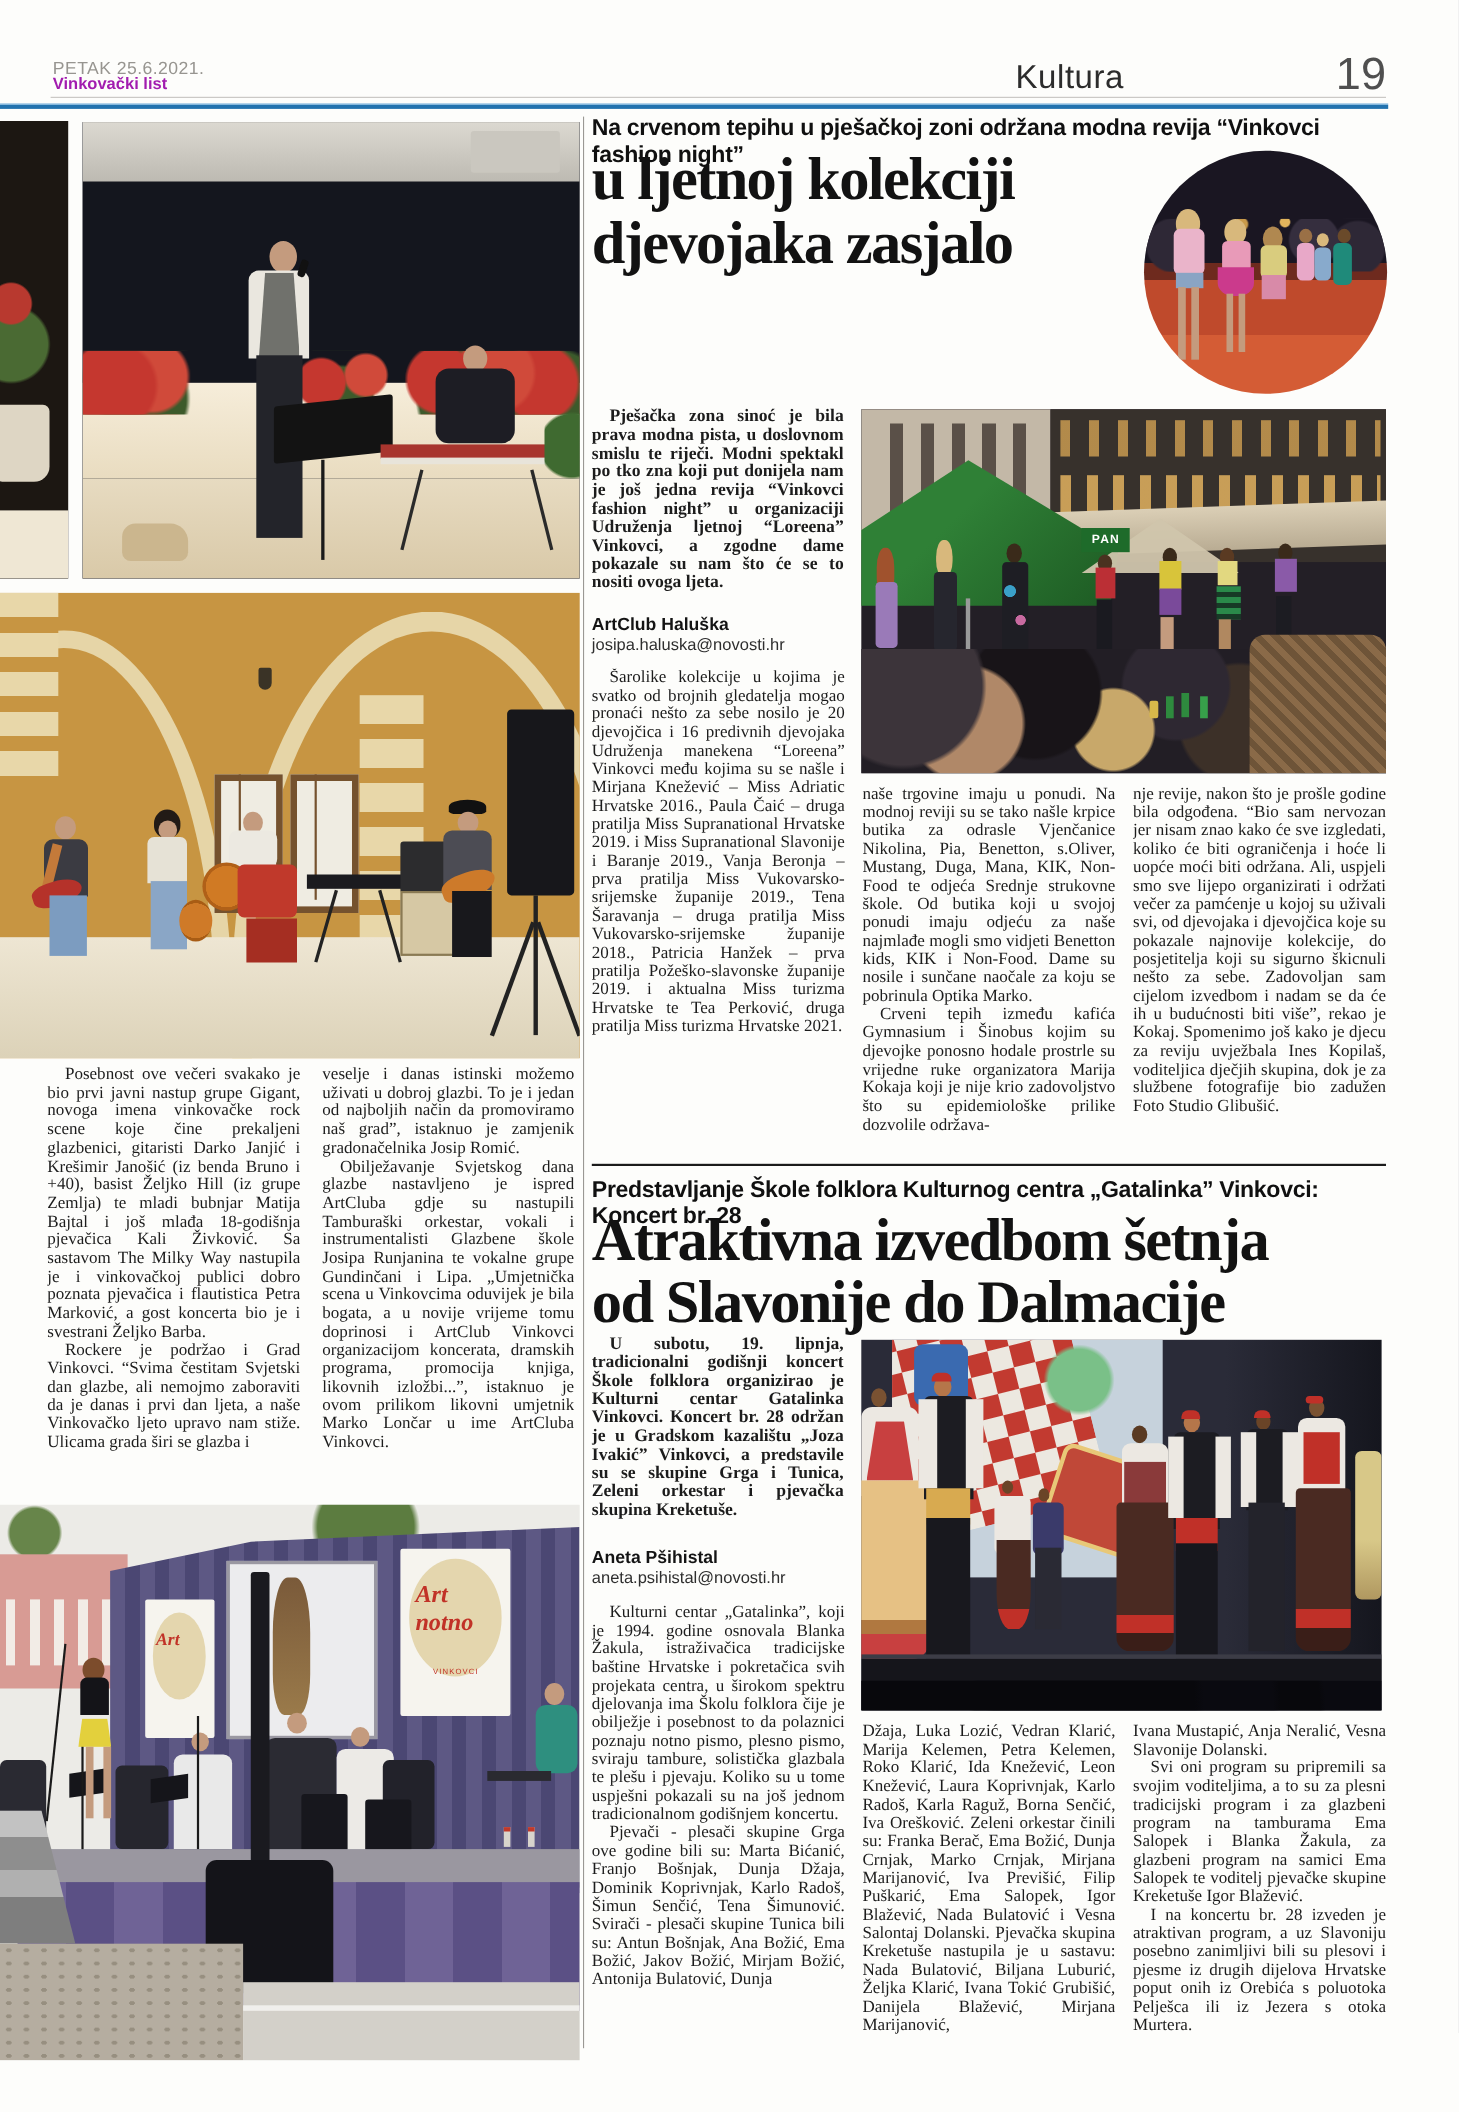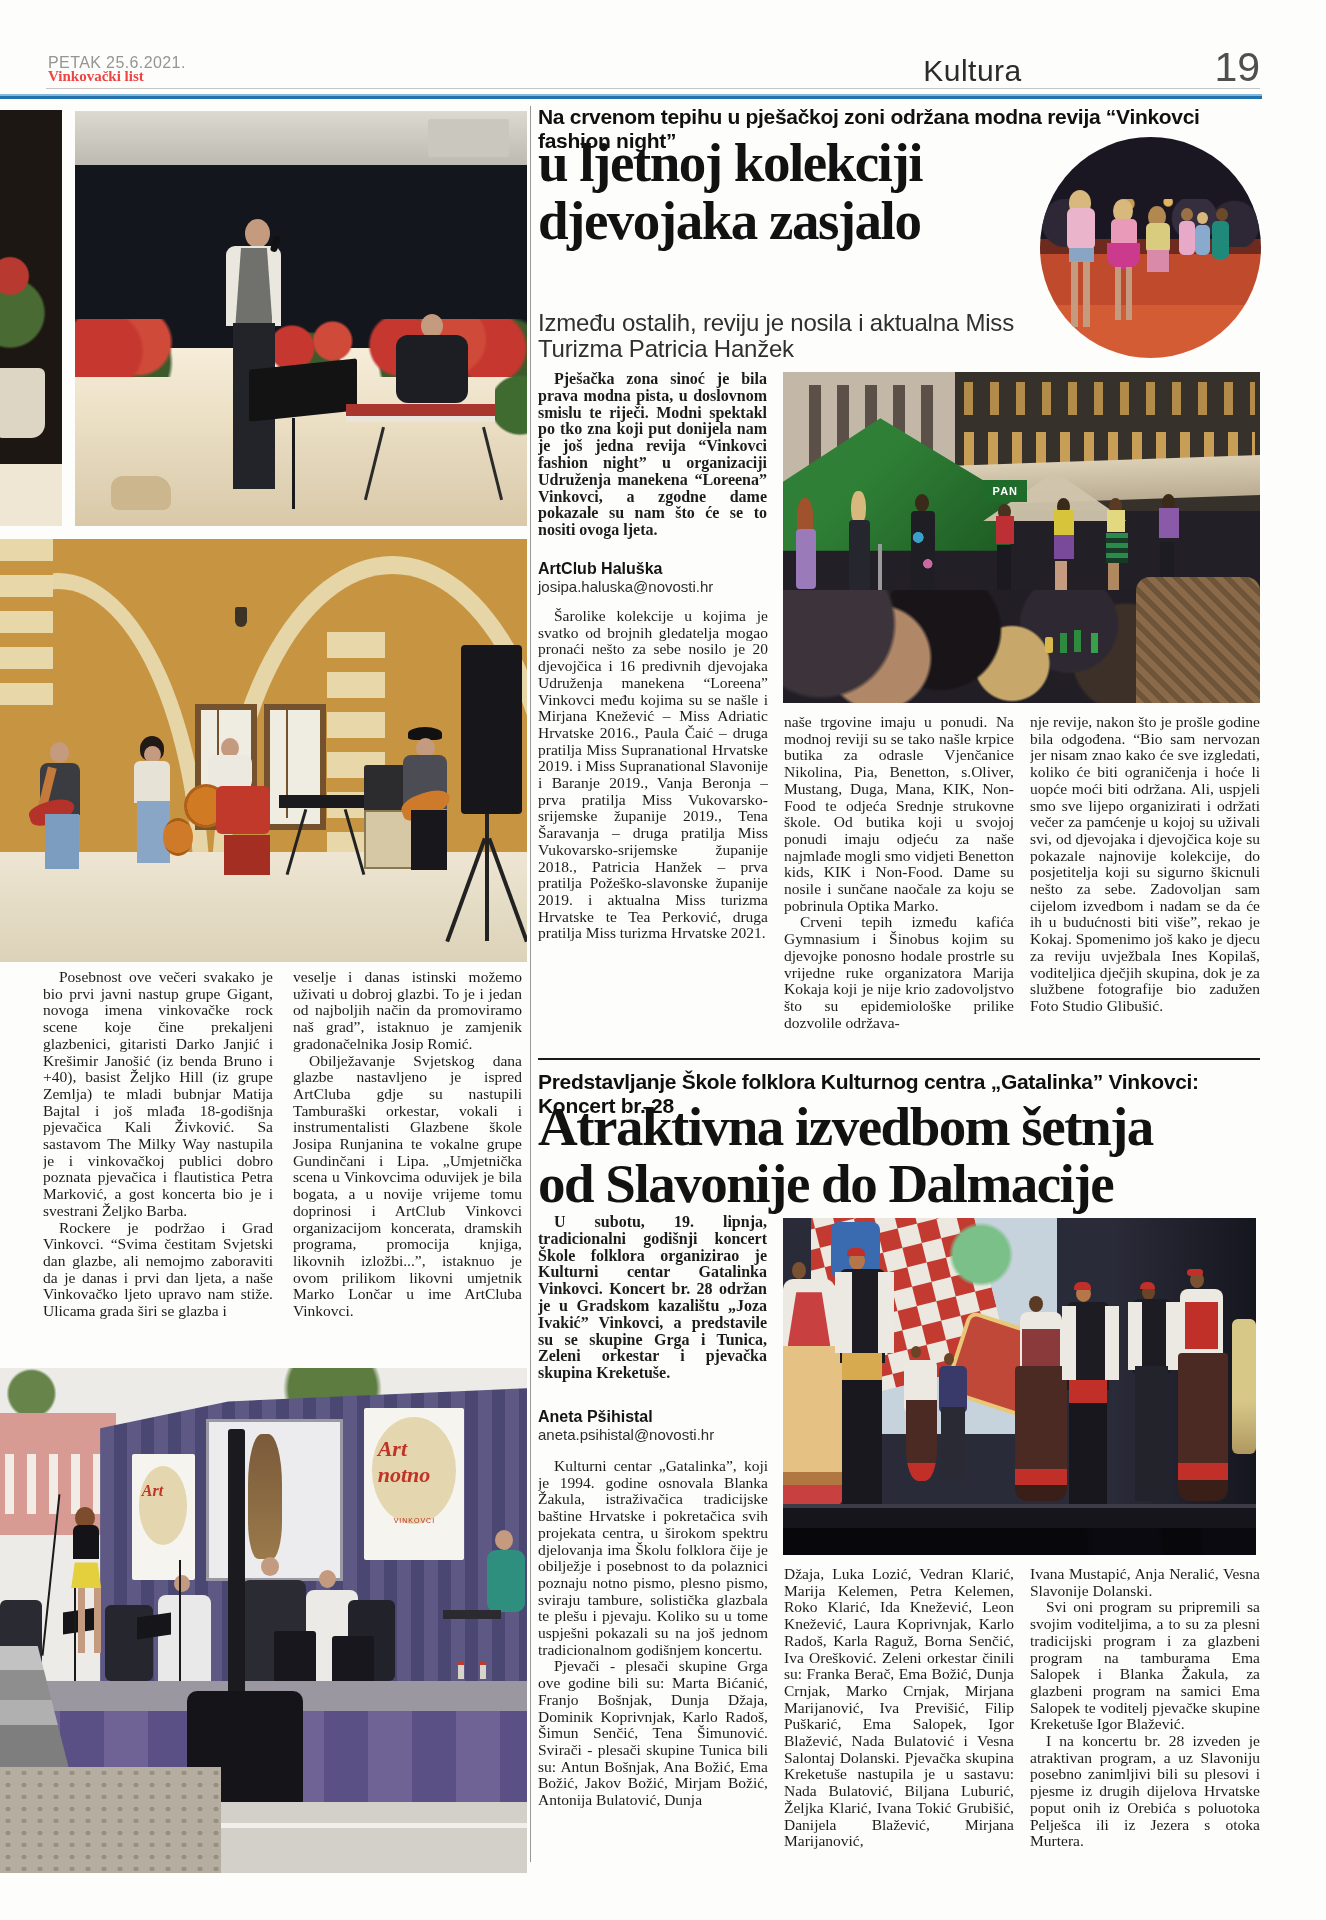--- a/index.html
+++ b/index.html
@@ -1,21 +1,21 @@
 <!DOCTYPE html>
 <html lang="hr"><head>
 <meta charset="utf-8">
 <style>
   html,body{margin:0;padding:0;background:#e8e8e8;}
   .page{position:relative;width:1326px;height:1920px;background:#fdfdfb;overflow:hidden;
         font-family:"Liberation Serif",serif;color:#1c1c1c;margin:0 auto;}
   .abs{position:absolute;}
   
   .ed-date{font-family:"Liberation Sans",sans-serif;font-size:16px;color:#979590;letter-spacing:.4px;}
-  .pub-name{font-family:Liberation Serif, serif;font-size:15px;font-weight:bold;color:#ef4444;}
+  .pub-name{font-family:Liberation Sans, sans-serif;font-size:15px;font-weight:bold;color:#a21caf;}
   .section-name{font-family:"Liberation Sans",sans-serif;font-size:30px;font-weight:400;color:#2c2c2c;letter-spacing:.5px;}
   .page-num{font-family:"Liberation Sans",sans-serif;font-size:41px;font-weight:400;color:#4f4f4f;}
   .thin-rule{background:#c6c4c0;height:1px;}
   .blue-rule{background:linear-gradient(180deg,#85b8dd 0 1.5px,#2272ae 1.5px 100%);height:5px;}
   .v-divider{width:1px;background:#9a9894;}
   .black-rule{background:#1b1b1b;height:2px;}
   
   .kicker{font-family:"Liberation Sans",sans-serif;font-weight:bold;font-size:21px;color:#101010;letter-spacing:-.3px;}
   .headline{font-family:"Liberation Serif",serif;font-weight:700;color:#121212;letter-spacing:-1.5px;line-height:58px;font-size:55px;}
   .deck{font-family:"Liberation Sans",sans-serif;font-weight:400;font-size:24px;line-height:26px;color:#303030;letter-spacing:-.2px;}
@@ -257,24 +257,23 @@
     <div style="left:48.5%;top:51%;width:22px;height:22px;background:#d88aa8;"></div>
 
     <div style="left:63%;top:38%;width:16px;height:34px;background:#e8a8c8;border-radius:5px;"></div>
     <div style="left:70%;top:40%;width:15px;height:30px;background:#88aacc;border-radius:5px;"></div>
     <div style="left:78%;top:38%;width:17px;height:38px;background:#1f8a7a;border-radius:5px;"></div>
     <div style="left:64%;top:32%;width:12px;height:13px;background:#9a7046;border-radius:50%;"></div>
     <div style="left:71%;top:34%;width:11px;height:12px;background:#d8b87c;border-radius:50%;"></div>
     <div style="left:79.5%;top:32%;width:12px;height:13px;background:#6a4a2a;border-radius:50%;"></div>
   </div>
 
-  <div class="abs deck" style="left:538px;top:310px;width:505px;">Između ostalih, reviju je nosila i aktualna Miss Turizma Patricia Hanžek</div>
 
   <div class="col lead" style="left:538px;top:371px;width:229px;height:186px;">
-    <p class="ind">Pješačka zona sinoć je bila prava modna pista, u doslovnom smislu te riječi. Modni spektakl po tko zna koji put donijela nam je još jedna revija “Vinkovci fashion night” u organizaciji Udruženja manekena “Loreena” Vinkovci, a zgodne dame pokazale su nam što će se to nositi ovoga ljeta.</p>
+    <p class="ind">Pješačka zona sinoć je bila prava modna pista, u doslovnom smislu te riječi. Modni spektakl po tko zna koji put donijela nam je još jedna revija “Vinkovci fashion night” u organizaciji Udruženja ljetnoj “Loreena” Vinkovci, a zgodne dame pokazale su nam što će se to nositi ovoga ljeta.</p>
   </div>
 
   <div class="abs byline" style="left:538px;top:560px;">ArtClub Haluška</div>
   <div class="abs bymail" style="left:538px;top:578px;">josipa.haluska@novosti.hr</div>
 
   <div class="ph" style="left:783px;top:372px;width:477px;height:331px;background:#231f26;">
     <div style="left:0;top:0;width:36%;height:36%;background:#c3b8a7;"></div>
     <div style="left:2%;top:4%;width:32%;height:26%;background:repeating-linear-gradient(90deg,transparent 0 16px,#5a5048 16px 28px);"></div>
     <div style="left:36%;top:0;width:64%;height:42%;background:#37312c;"></div>
     <div style="left:38%;top:3%;width:61%;height:10%;background:repeating-linear-gradient(90deg,#c89a50 0 9px,#37312c 9px 26px);opacity:.85;"></div>

